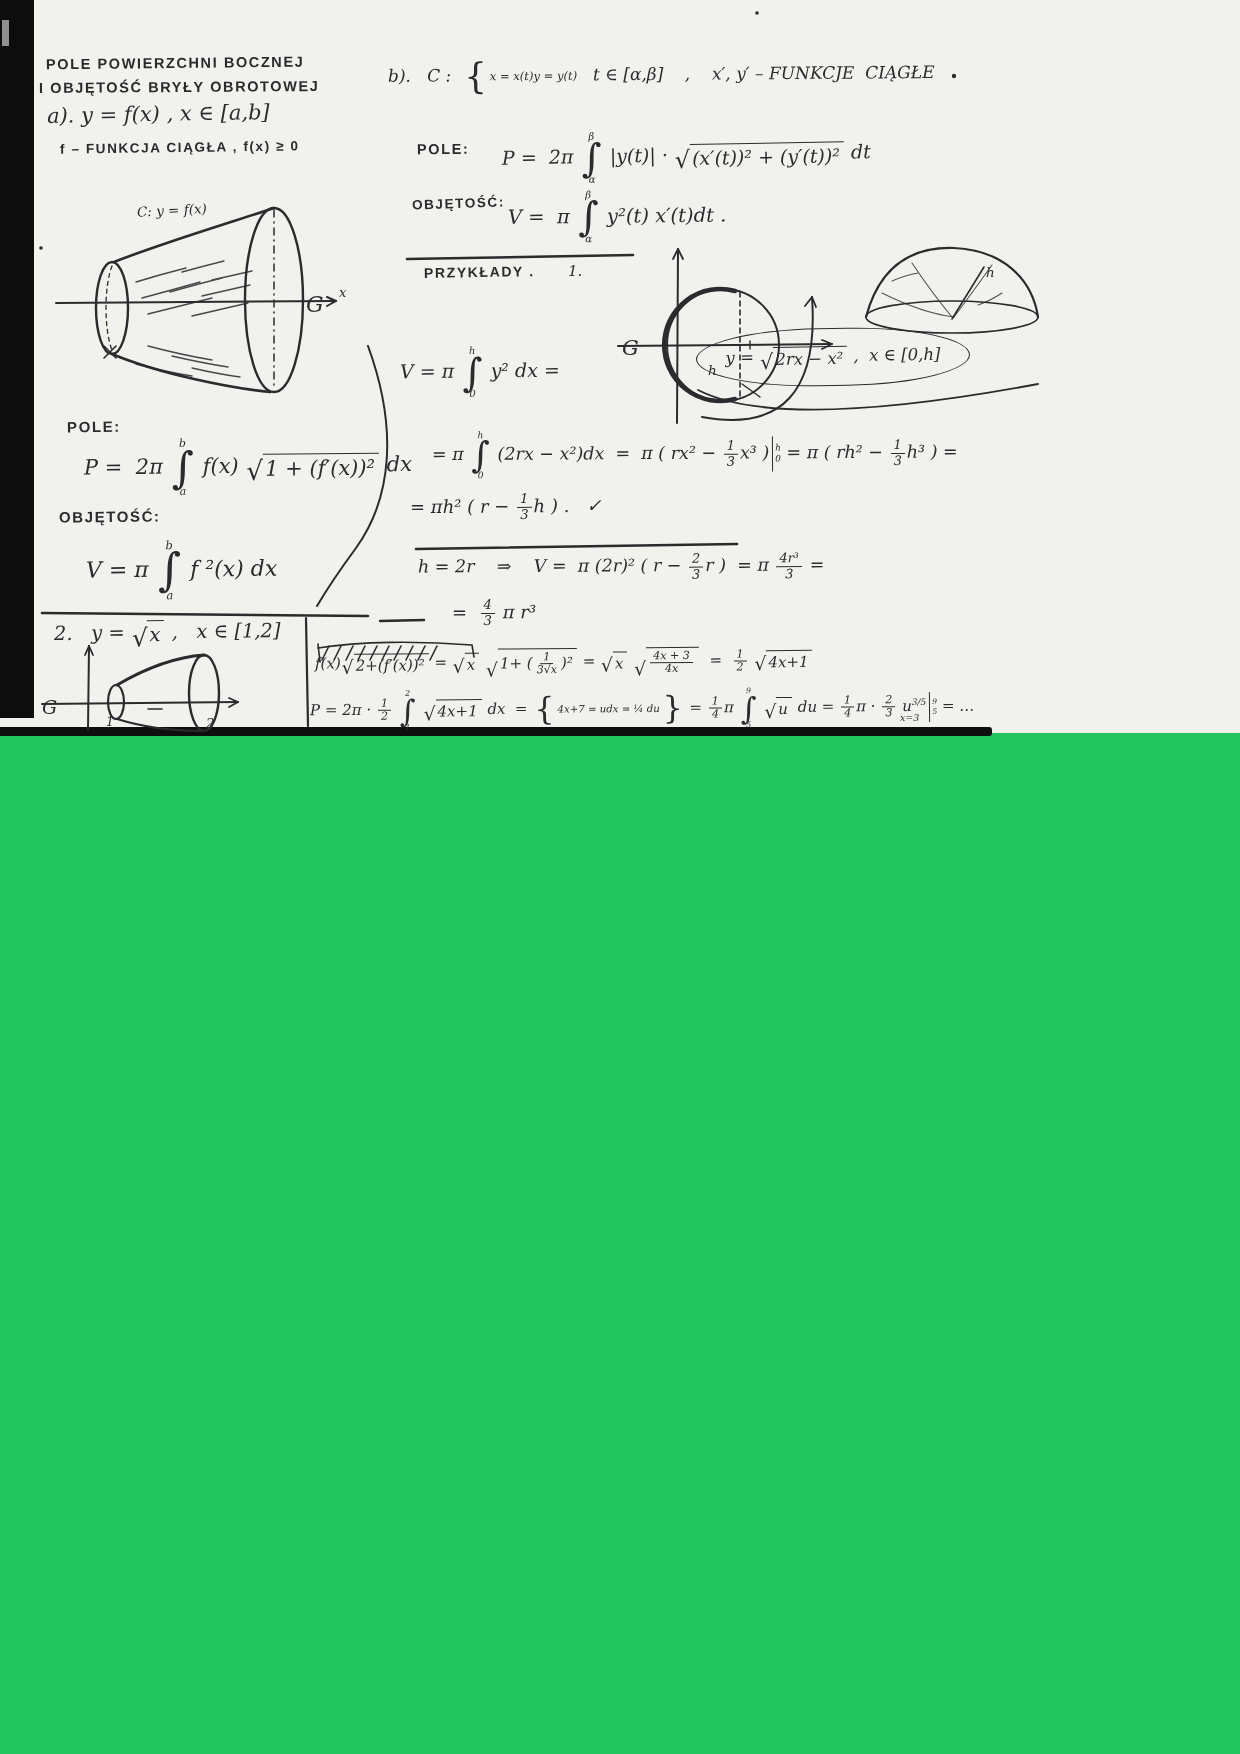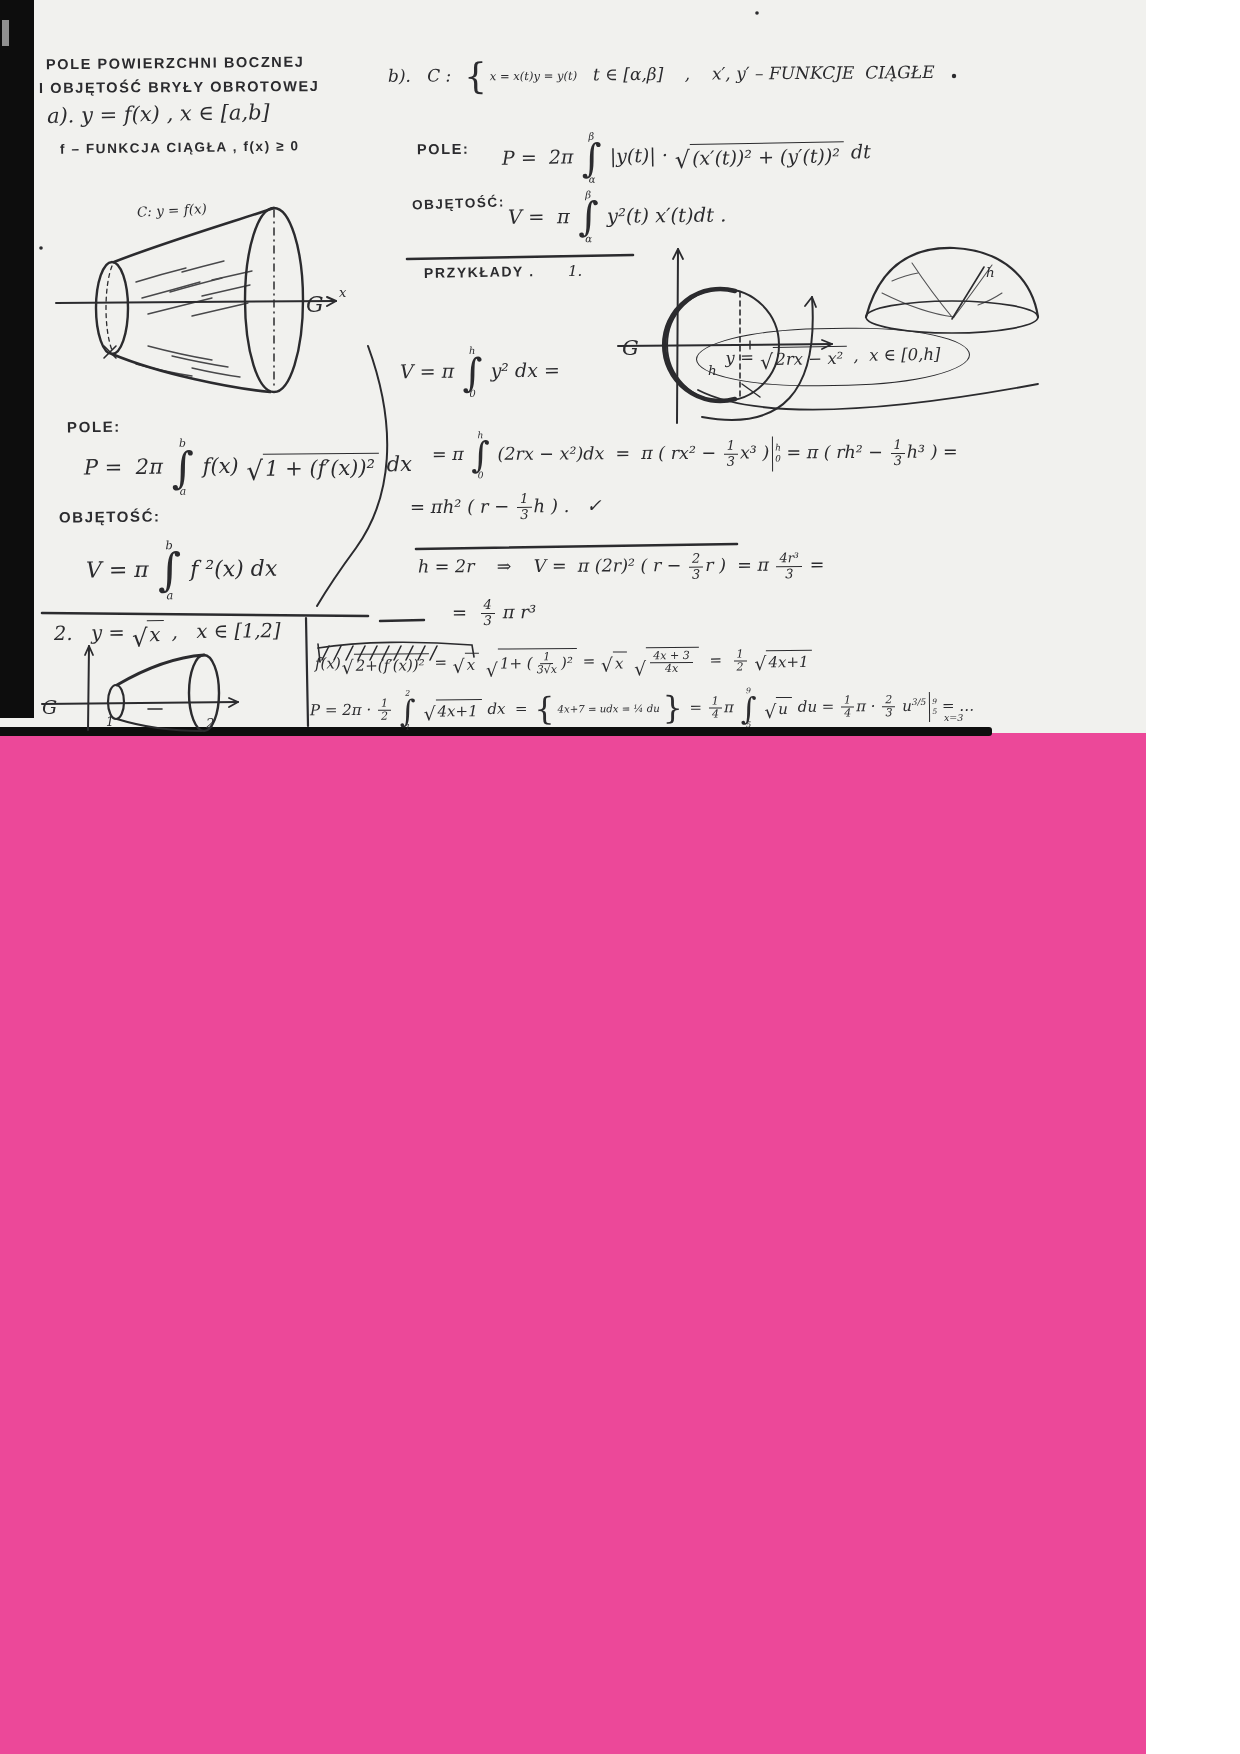--- a/index.html
+++ b/index.html
@@ -1,18 +1,18 @@
 <!DOCTYPE html>
 <html><head>
 <meta charset="utf-8">
 <style>
   :root{ --ink:#2b2b2e; --paper:#f1f1ee; }
   html,body{margin:0;padding:0;background:#ffffff;}
-  #canvas{position:relative;width:1120px;height:1754px;background:#ec4899;overflow:hidden;
-          font-family:"DejaVu Sans",sans-serif;color:var(--ink);padding-left:26px;}
+  #canvas{position:relative;width:1240px;height:1754px;background:#22c55e;overflow:hidden;
+          font-family:"DejaVu Sans",sans-serif;color:var(--ink);}
   #paper{position:absolute;left:0;top:0;width:1240px;height:733px;background:var(--paper);}
   .abs{position:absolute;white-space:nowrap;}
   .caps{font-family:"Liberation Sans",sans-serif;font-weight:700;letter-spacing:1.6px;color:var(--ink);}
   .math{font-family:"DejaVu Serif",serif;font-style:italic;color:var(--ink);}
   .mt{white-space:pre;}
   .mint{display:inline-flex;flex-direction:column;align-items:center;line-height:.72;vertical-align:middle;margin:0 2px;}
   .mint .mlim{font-size:.52em;line-height:1;}
   .mint .msign{font-size:2.05em;line-height:.85;font-weight:400;}
   .mfrac{display:inline-flex;flex-direction:column;align-items:center;vertical-align:middle;line-height:1.12;font-size:.74em;margin:0 2px;}
   .mnum{border-bottom:1.5px solid var(--ink);padding:0 3px;}
@@ -179,21 +179,21 @@
       </span><span class="mt">π · </span><span class="mfrac">
         <span class="mnum">2</span>
         <span class="mden">3</span>
       </span><span class="mt"> u</span><span class="msup">3∕5</span><span class="mev">
         <span class="mbar"></span>
         <span class="mlims">
           <span class="mlimu">9</span>
           <span class="mliml">5</span>
         </span>
       </span><span class="mt"> = …</span></div>
-  <div class="abs math" style="left:944px;top:712px;font-size:9.5px;">x=3</div>
+  <div class="abs math" style="left:900px;top:712px;font-size:9.5px;">x=3</div>
 
   <div class="abs math" style="left:388px;top:62px;font-size:17px;transform:rotate(-.4deg);"><span class="mt">b).   C :  </span><span class="mcases">
         <span class="mbrace">{</span>
         <span class="mcol">
           <span class="mrow">x = x(t)</span>
           <span class="mrow">y = y(t)</span>
         </span>
       </span><span class="mt">  t ∈ [α,β]    ,    x′, y′ – FUNKCJE  CIĄGŁE</span></div>
 
   <div class="abs caps" style="left:417px;top:141px;font-size:14.5px;transform:rotate(-.6deg);">POLE:</div>

